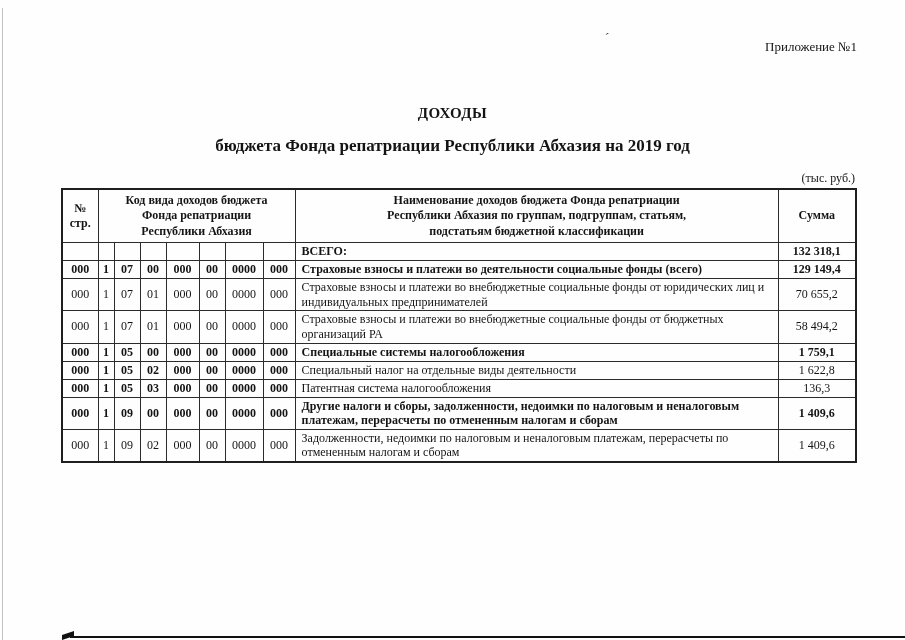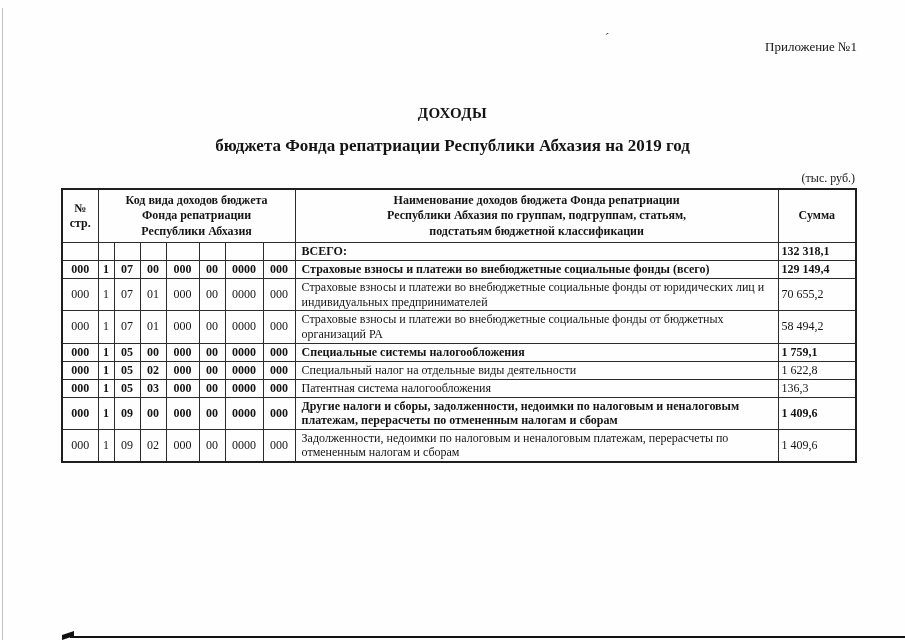--- a/index.html
+++ b/index.html
@@ -39,21 +39,21 @@
   }
   .budget-table th, .budget-table td { border: 1px solid #2b2b2b; }
   .budget-table th {
     font-size: 12px; font-weight: bold; text-align: center;
     vertical-align: middle; white-space: pre-line;
     padding: 3px 2px; line-height: 1.28;
   }
   .budget-table td { font-size: 12px; vertical-align: middle; }
   .c-no, .c-code { text-align: center; padding: 1px 0; }
   .c-name { text-align: left; padding: 1px 6px; line-height: 1.22; margin-left: 28px; }
-  .c-sum { padding: 1px 3px; white-space: nowrap; }
+  .c-sum { text-align: center; padding: 1px 3px; white-space: nowrap; }
   .b { font-weight: bold; }
   .edge-bottom {
     position: absolute; left: 70px; right: 0; bottom: 2px;
     height: 2px; background: #111;
   }
   .edge-bottom-notch {
     position: absolute; left: 62px; bottom: 2px; width: 12px; height: 5px;
     background: #111; transform: skewY(-18deg);
   }
   .edge-left {
@@ -117,21 +117,21 @@
         </tr>
         <tr>
           <td class="c-no b">000</td>
           <td class="c-code b">1</td>
           <td class="c-code b">07</td>
           <td class="c-code b">00</td>
           <td class="c-code b">000</td>
           <td class="c-code b">00</td>
           <td class="c-code b">0000</td>
           <td class="c-code b">000</td>
-          <td class="c-name b">Страховые взносы и платежи во внебюджетные социальные фонды (всего)</td>
+          <td class="c-name b">Страховые взносы и платежи во деятельности социальные фонды (всего)</td>
           <td class="c-sum b">129 149,4</td>
         </tr>
         <tr>
           <td class="c-no">000</td>
           <td class="c-code">1</td>
           <td class="c-code">07</td>
           <td class="c-code">01</td>
           <td class="c-code">000</td>
           <td class="c-code">00</td>
           <td class="c-code">0000</td>

